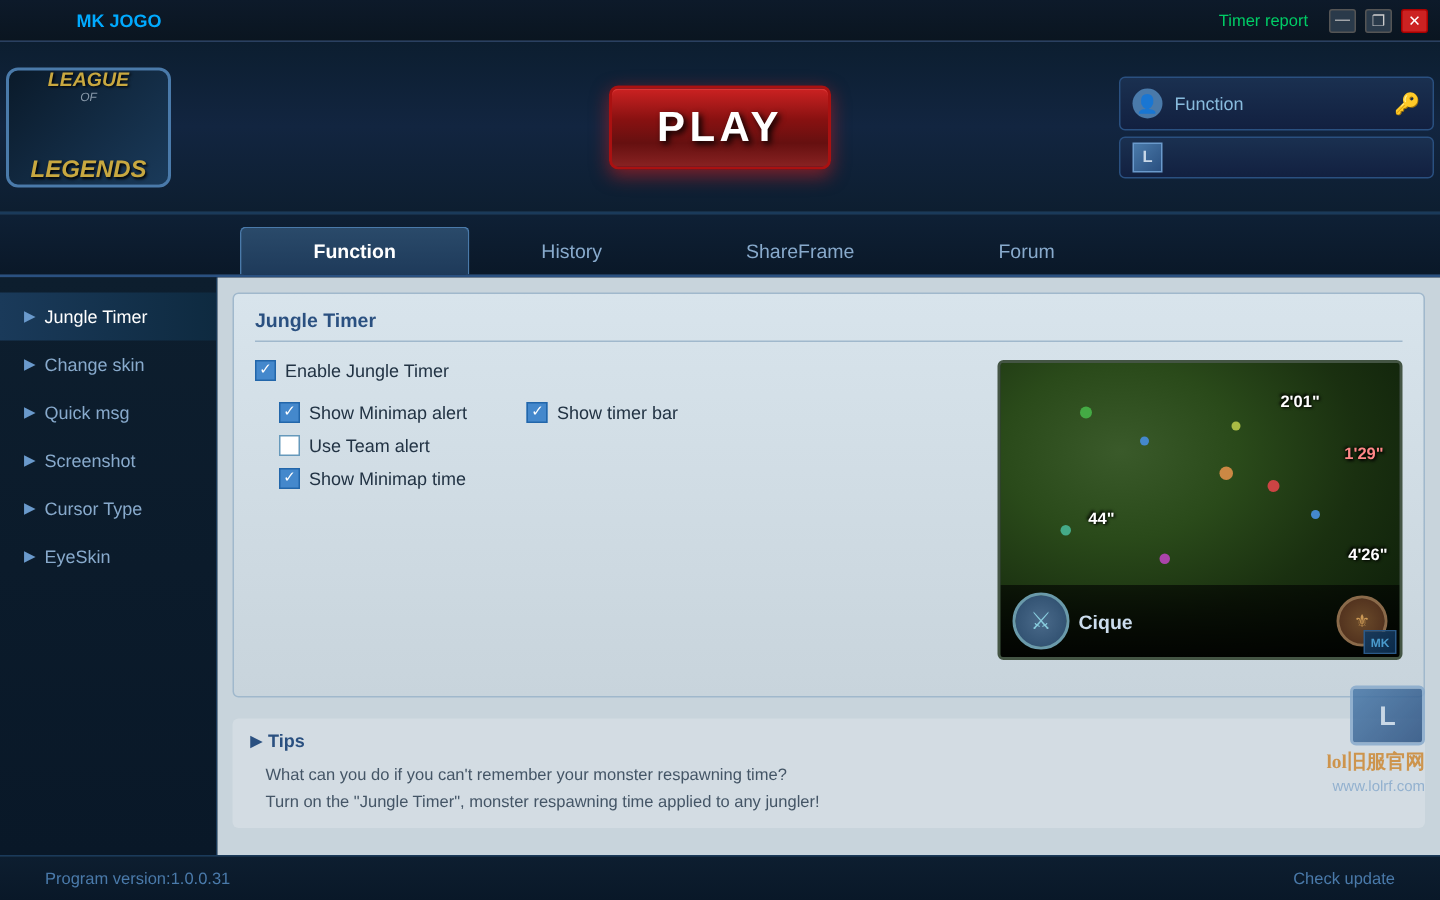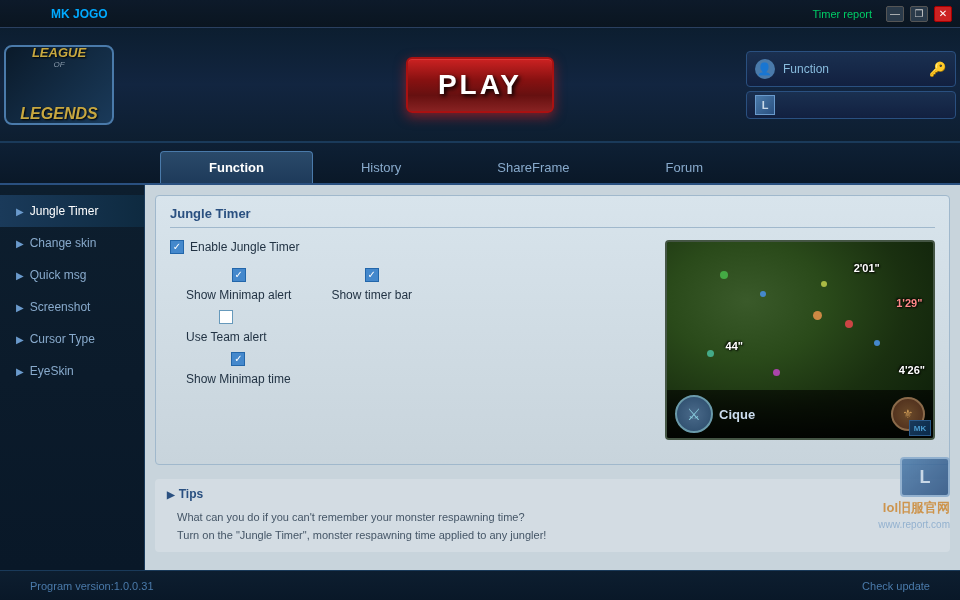--- a/index.html
+++ b/index.html
@@ -304,21 +304,20 @@
     .sub-row-pair {
       display: flex;
       gap: 40px;
       margin-bottom: 8px;
       padding-left: 16px;
     }
     .cb-container {
       display: flex;
       align-items: center;
       gap: 6px;
-      flex-direction: column;
     }
     .cb {
       width: 14px;
       height: 14px;
       border: 1px solid #6699bb;
       background: white;
       display: inline-flex;
       align-items: center;
       justify-content: center;
       cursor: pointer;
@@ -472,21 +471,21 @@
       align-items: center;
       justify-content: center;
       color: #c8d8e8;
       font-size: 18px;
       font-weight: bold;
     }
     #watermark-text1 {
       color: #cc8833;
       font-size: 13px;
       font-weight: bold;
-      font-family: Liberation Sans, sans-serif;
+      font-family: Liberation Serif, serif;
     }
     #watermark-text2 {
       color: #88aacc;
       font-size: 10px;
     }
 
     
     #statusbar {
       width: 100%;
       height: 30px;
@@ -664,21 +663,21 @@
       </div>
       <div class="tips-text">What can you do if you can't remember your monster respawning time?</div>
       <div class="tips-text">Turn on the "Jungle Timer", monster respawning time applied to any jungler!</div>
     </div>
 
     <div id="watermark">
       <div id="watermark-logo">
         <span>L</span>
       </div>
       <span id="watermark-text1">lol旧服官网</span>
-      <span id="watermark-text2">www.report.com</span>
+      <span id="watermark-text2">www.lolrf.com</span>
     </div>
   </div>
 </div>
 
 <div id="statusbar">
   <span id="version-text">Program version:1.0.0.31</span>
   <span id="check-update">Check update</span>
 </div>
 
 </body></html>

